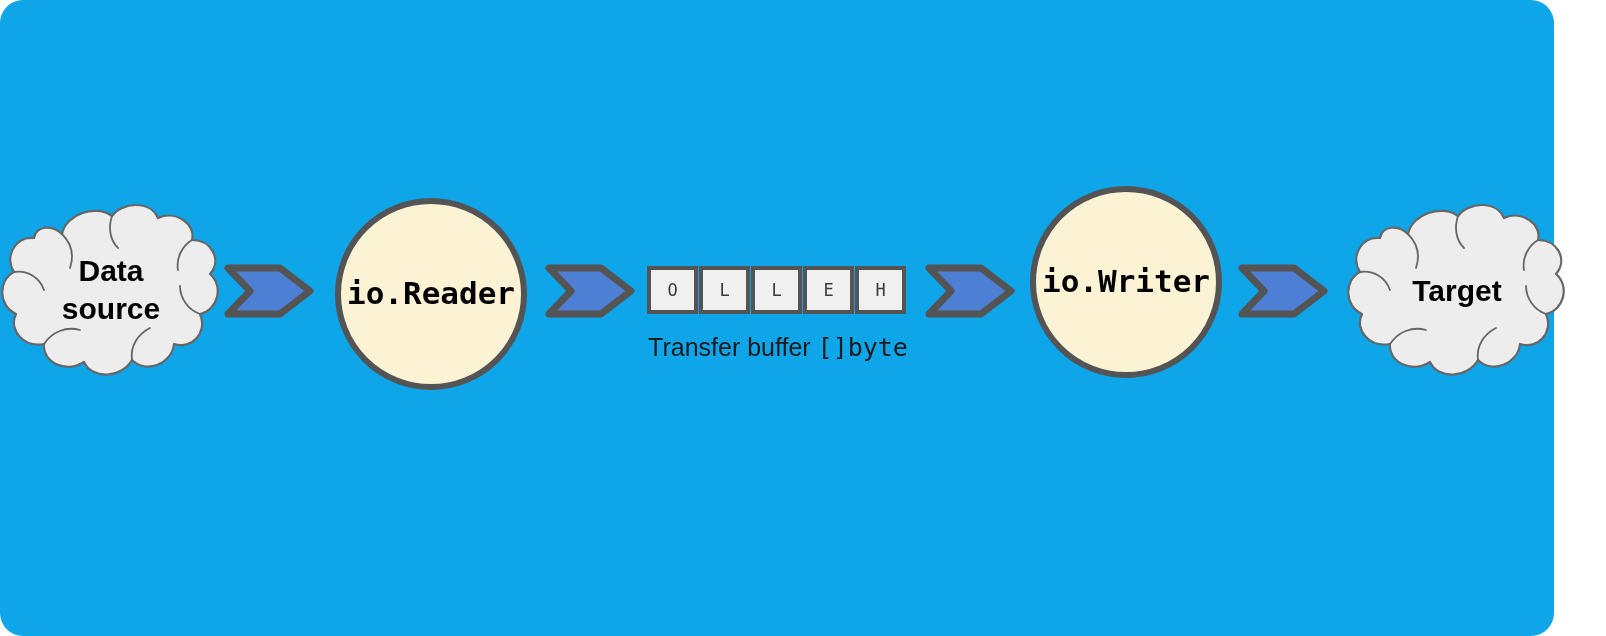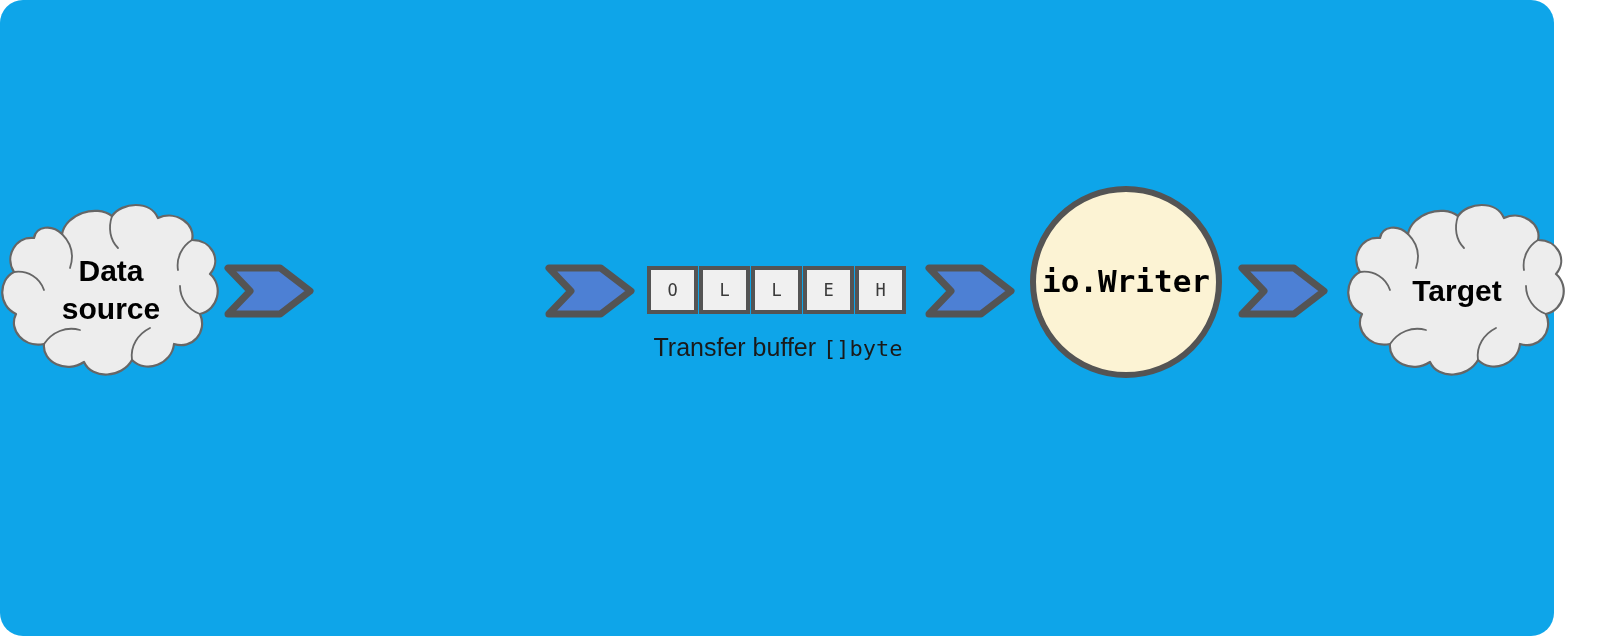--- a/index.html
+++ b/index.html
@@ -82,21 +82,21 @@
   #buffer-caption {
     margin-top: 19px;
     text-align: center;
     font-family: "Liberation Sans", sans-serif;
     font-size: 25px;
     color: #1a1a1a;
     white-space: nowrap;
   }
   #buffer-caption .mono {
     font-family: "DejaVu Sans Mono", monospace;
-    font-size: 22px;
+    font-size: 25px;
   }
 </style>
 </head>
 <body>
 
 <div id="diagram-canvas">
 
   <div class="node" style="left:0px; top:198px; width:222px; height:186px;">
     <svg width="222" height="186" viewBox="0 0 222 186">
       <path d="M 62 36
@@ -124,20 +124,26 @@
     <div class="node-label cloud-label" style="top:54px;">Data
 source</div>
   </div>
 
   <div class="node" style="left:224px; top:264px; width:90px; height:54px;">
     <svg width="90" height="54" viewBox="0 0 90 54">
       <path d="M 4 4 L 56 4 L 86 27 L 56 50 L 4 50 L 26 27 Z" fill="#4d80d4" stroke="#545454" stroke-width="7" stroke-linejoin="round"></path>
     </svg>
   </div>
 
+  <div class="node" style="left:333px; top:196px; width:196px; height:196px;">
+    <svg width="196" height="196" viewBox="0 0 196 196">
+      <circle cx="98" cy="98" r="93" fill="#fcf3d4" stroke="#545454" stroke-width="6"></circle>
+    </svg>
+    <div class="node-label circle-label" style="top:80px;">io.Reader</div>
+  </div>
 
   <div class="node" style="left:545px; top:264px; width:90px; height:54px;">
     <svg width="90" height="54" viewBox="0 0 90 54">
       <path d="M 4 4 L 56 4 L 86 27 L 56 50 L 4 50 L 26 27 Z" fill="#4d80d4" stroke="#545454" stroke-width="7" stroke-linejoin="round"></path>
     </svg>
   </div>
 
   <div id="buffer-group" style="left:647px; top:266px; width:262px;">
     <div class="buffer-cells">
       <div class="buffer-cell">

